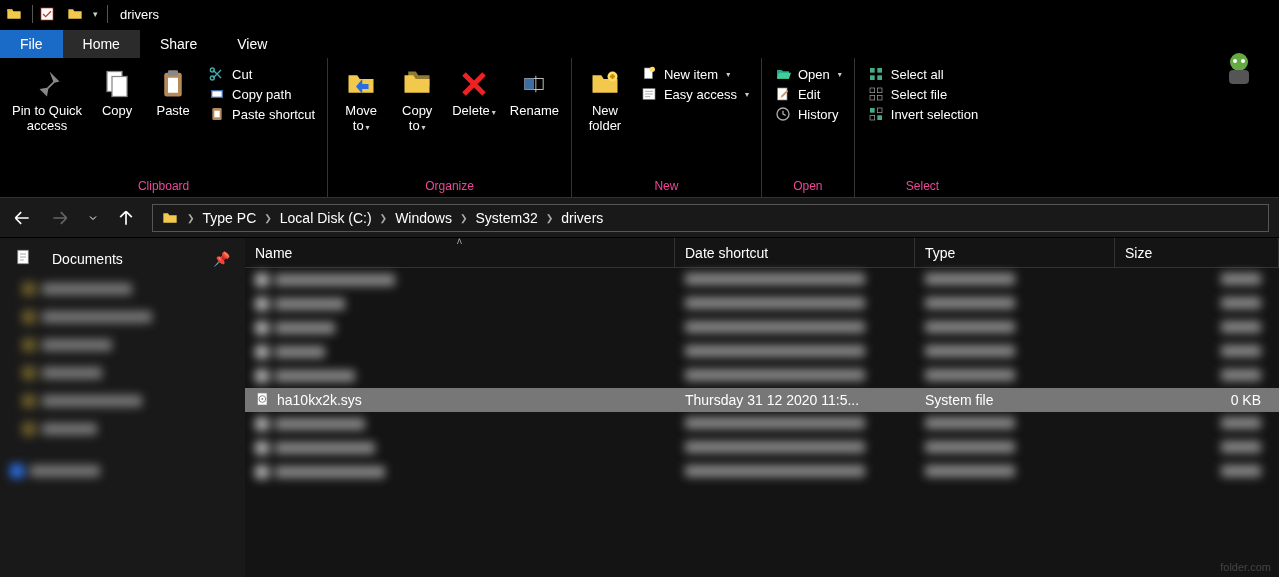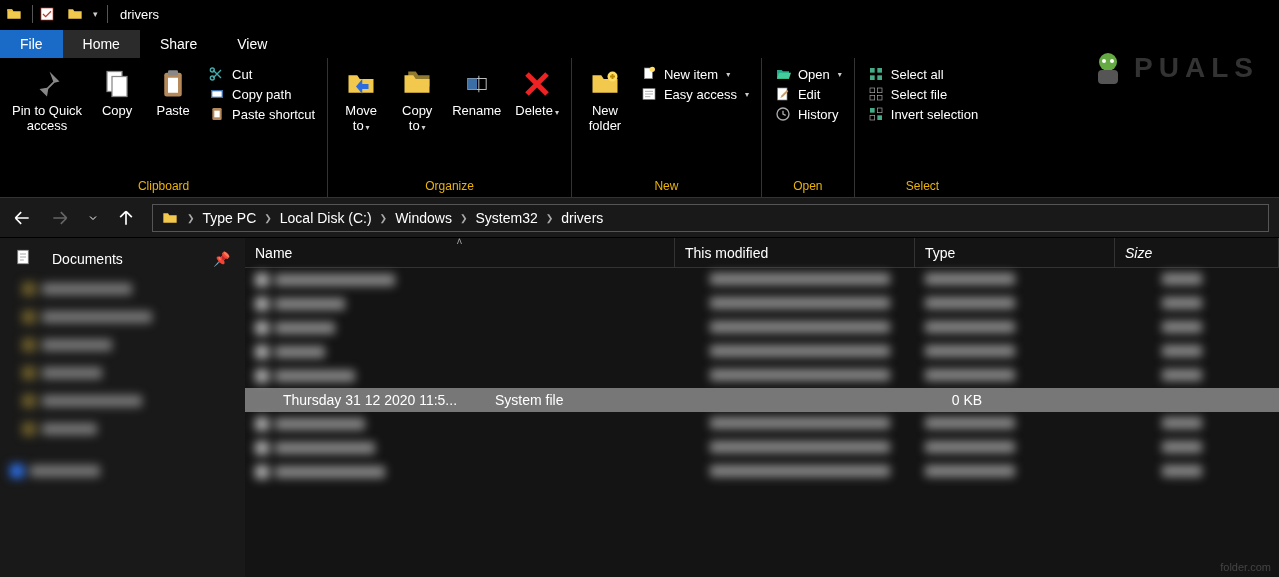--- a/index.html
+++ b/index.html
@@ -16,21 +16,21 @@
 
 .tabs { height: 30px; background: #000; display: flex; align-items: flex-end; }
 .tab { padding: 6px 20px; font-size: 14px; color: #fff; cursor: pointer; }
 .tab.file { background: #1a6bc7; color: #fff; }
 .tab.active { background: #2b2b2b; }
 
 
 .ribbon { height: 140px; background: #000; display: flex; border-bottom: 1px solid #333; }
 .group { display: flex; flex-direction: column; justify-content: space-between; align-items: center; padding: 4px 8px 2px 8px; border-right: 1px solid #333; }
 .group-body { display: flex; align-items: flex-start; gap: 6px; }
-.group-label { font-size: 12px; color: #eab308; padding: 3px 0 2px; }
+.group-label { font-size: 12px; color: #ec4899; padding: 3px 0 2px; }
 .bigbtn { display: flex; flex-direction: column; align-items: center; gap: 2px; padding: 4px; font-size: 13px; color: #fff; cursor: pointer; min-width: 50px; }
 .bigbtn .lbl { text-align: center; line-height: 1.15; }
 .bigicon { width: 36px; height: 36px; display: flex; align-items: center; justify-content: center; }
 .smallbtns { display: flex; flex-direction: column; padding-top: 2px; }
 .smallbtn { display: flex; align-items: center; gap: 6px; font-size: 13px; color: #fff; cursor: pointer; padding: 1px 4px; white-space: nowrap; }
 .smallbtn .si { width: 18px; height: 18px; display: flex; align-items: center; justify-content: center; }
 .dd-ar { font-size: 8px; margin-left: 2px; color: #ccc; }
 
 
 .navrow { height: 40px; background: #1a1a1a; display: flex; align-items: center; padding: 0 10px; gap: 14px; border-bottom: 1px solid #000; }
@@ -46,29 +46,29 @@
 .side .sidehdr { display: flex; align-items: center; gap: 20px; padding: 4px; }
 .side .pin { color: #ccc; margin-left: auto; }
 .side .blurred { filter: blur(5px); }
 .side .blurrow { height: 24px; display:flex; align-items:center; gap:6px; margin: 4px 0 4px 12px; }
 .side .blbox{ width:14px; height:14px; background:#6a5b2a; }
 .side .bltxt{ height:12px; background:#777; border-radius:2px; }
 
 .main { flex: 1; background: #141414; position: relative; }
 .cols { display: flex; height: 30px; align-items: center; border-bottom: 1px solid #333; font-size: 14px; color: #fff; }
 .cols > div { padding: 0 10px; border-right: 1px solid #333; height: 100%; display:flex; align-items:center; position:relative; }
-.c-name{ width: 430px; } .c-date{ width:240px;} .c-type{ width:200px;} .c-size{ flex:1;font-style:italic; }
+.c-name{ width: 430px; } .c-date{ width:240px;} .c-type{ width:200px;} .c-size{ flex:1; }
 .sort-ind{ position:absolute; top:-2px; left:50%; transform:translateX(-50%); font-size:10px; color:#aaa;}
 .rows { }
 .row { display:flex; height:24px; align-items:center; font-size:14px; }
 .row.sel{ background:#777; }
 .row .rn{ width:430px; padding-left:10px; display:flex; align-items:center; gap:6px; }
-.row .rd{ width:240px; padding-left:10px;text-align:center; }
+.row .rd{ width:240px; padding-left:10px; }
 .row .rt{ width:200px; padding-left:10px; }
-.row .rs{ flex:1; text-align:center; padding-right:30px; }
+.row .rs{ flex:1; text-align:right; padding-right:18px; }
 .row.blur .rn, .row.blur .rd, .row.blur .rt, .row.blur .rs { filter: blur(5px); }
 .row.blur .bn{ height:12px; background:#888; display:inline-block; border-radius:2px;}
 .row.blur .bi{ width:14px; height:14px; background:#aaa; display:inline-block; }
 
 .watermark{ position:absolute; top:48px; right:20px; font-size:28px; letter-spacing:6px; color:#333; font-weight:600; display:flex; align-items:center; gap:6px;}
 .wm-icon{ width:40px; height:40px; }
 
 .small-wm { position:absolute; bottom:4px; right:8px; font-size:11px; color:#444; }
 </style>
 </head>
@@ -190,35 +190,35 @@
           <svg viewBox="0 0 24 24" width="34" height="30">
               <path fill="#f2c94c" d="M2 5h7l2 3h11v11H2z"></path>
               <path fill="#f2c94c" d="M5 2h6l2 3h9v9H5z" opacity="0.6"></path>
             </svg>
         </div>
         <div class="lbl" style="white-space:pre-line"><span>Copy
 to</span><span class="dd-ar">▾</span></div>
       </div>
       <div class="bigbtn">
         <div class="bigicon">
+          <svg viewBox="0 0 24 24" width="30" height="30">
+              <path stroke="#e22" stroke-width="4" d="M4 4l16 16M20 4L4 20"></path>
+            </svg>
+        </div>
+        <div class="lbl"><span>Delete</span><span class="dd-ar">▾</span></div>
+      </div>
+      <div class="bigbtn">
+        <div class="bigicon">
           <svg viewBox="0 0 24 24" width="30" height="22">
               <rect x="2" y="6" width="20" height="12" fill="none" stroke="#ccc"></rect>
               <rect x="2" y="6" width="10" height="12" fill="#3a6ea5"></rect>
               <line x1="14" y1="3" x2="14" y2="21" stroke="#ccc"></line>
             </svg>
         </div>
         <div class="lbl">Rename</div>
-      </div>
-      <div class="bigbtn">
-        <div class="bigicon">
-          <svg viewBox="0 0 24 24" width="30" height="30">
-              <path stroke="#e22" stroke-width="4" d="M4 4l16 16M20 4L4 20"></path>
-            </svg>
-        </div>
-        <div class="lbl"><span>Delete</span><span class="dd-ar">▾</span></div>
       </div>
     </div>
     <div class="group-label">Organize</div>
   </div>
 
   <div class="group">
     <div class="group-body">
       <div class="bigbtn">
         <div class="bigicon">
           <svg viewBox="0 0 24 24" width="34" height="30">
@@ -335,21 +335,20 @@
 
   <div class="watermark">
     <span class="wm-icon">
       <svg viewBox="0 0 40 40">
           <circle cx="20" cy="14" r="9" fill="#6a4"></circle>
           <rect x="10" y="22" width="20" height="14" rx="4" fill="#555"></rect>
           <circle cx="16" cy="13" r="2" fill="#fff"></circle>
           <circle cx="24" cy="13" r="2" fill="#fff"></circle>
         </svg>
     </span>
-    <span>PUALS</span>
   </div>
 </div>
 
 <div class="navrow">
   <div class="navbtn">
       <svg viewBox="0 0 24 24" width="20" height="20">
         <path stroke="#fff" stroke-width="2" fill="none" d="M20 12H4m0 0l7-7m-7 7l7 7"></path>
       </svg>
     </div>
   <div class="navbtn disabled">
@@ -428,21 +427,21 @@
     </div>
   </div>
 
   <div class="main">
     <div class="cols">
       <div class="c-name">
         <span class="sort-ind">˄</span>
         <span>Name</span>
       </div>
       <div class="c-date">
-          <span>This modified</span>
+          <span>Date shortcut</span>
         </div>
       <div class="c-type">
           <span>Type</span>
         </div>
       <div class="c-size">
           <span>Size</span>
         </div>
     </div>
     <div class="rows">
 
@@ -486,20 +485,28 @@
           <div class="rn">
             <span class="bi"></span>
             <span class="bn" style="width:80px"></span>
           </div>
           <div class="rd"><span class="bn" style="width:180px"></span></div>
           <div class="rt"><span class="bn" style="width:90px"></span></div>
           <div class="rs"><span class="bn" style="width:40px"></span></div>
         </div>
 
       <div class="row sel">
+        <div class="rn">
+          <span><svg viewBox="0 0 24 24" width="16" height="16">
+                <rect x="4" y="3" width="14" height="18" fill="#fff" stroke="#888"></rect>
+                <circle cx="11" cy="12" r="5" fill="none" stroke="#888" stroke-width="1.5"></circle>
+                <circle cx="11" cy="12" r="1.5" fill="#888"></circle>
+              </svg></span>
+          <span>ha10kx2k.sys</span>
+        </div>
         <div class="rd">Thursday 31 12 2020 11:5...</div>
         <div class="rt">System file</div>
         <div class="rs">0 KB</div>
       </div>
 
       <div class="row blur">
           <div class="rn">
             <span class="bi"></span>
             <span class="bn" style="width:90px"></span>
           </div>

